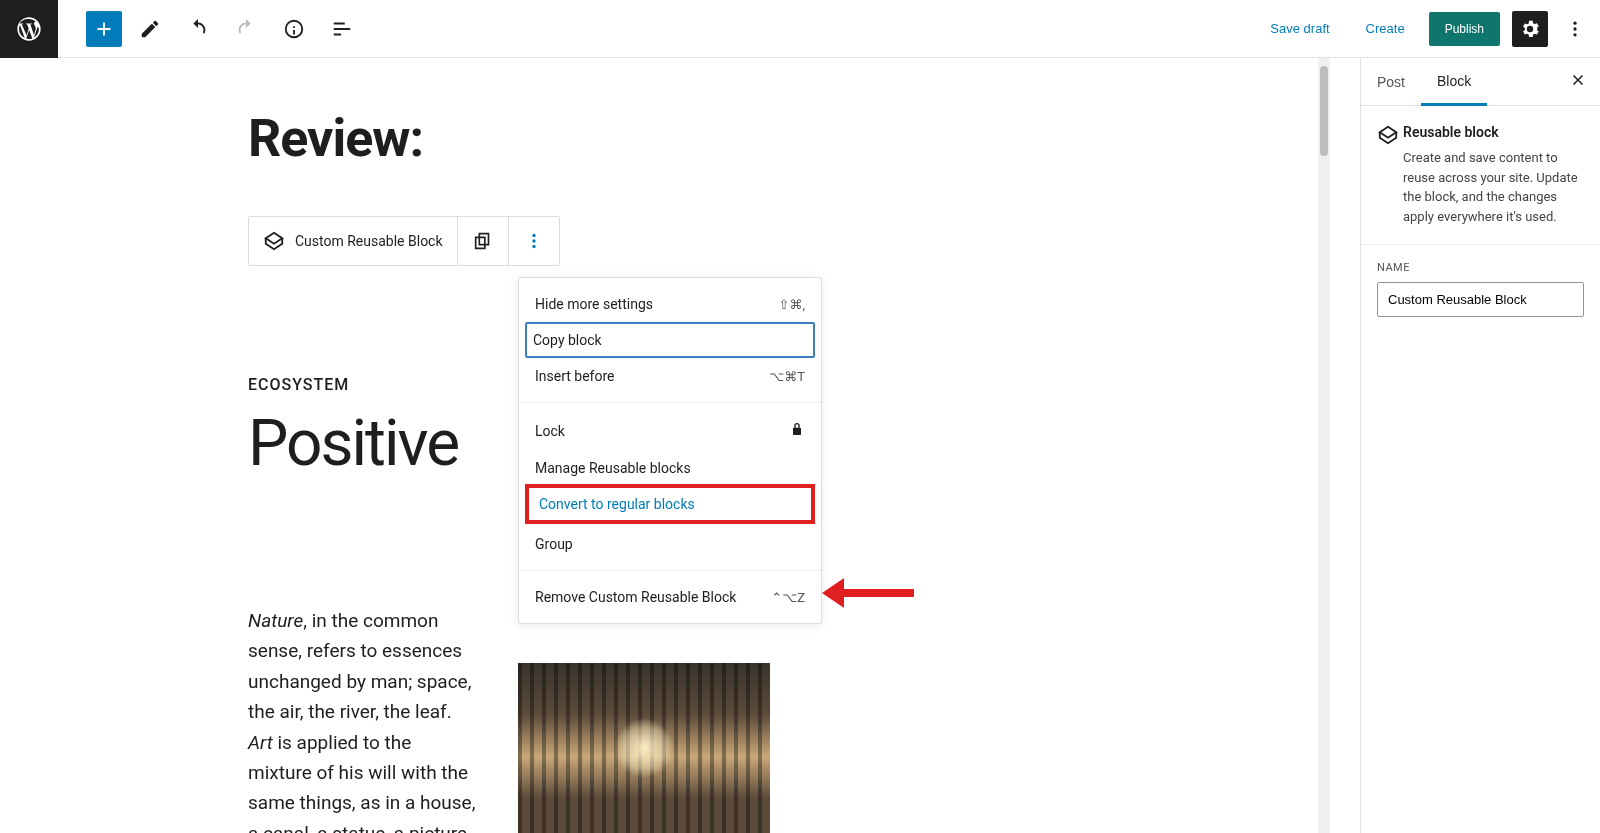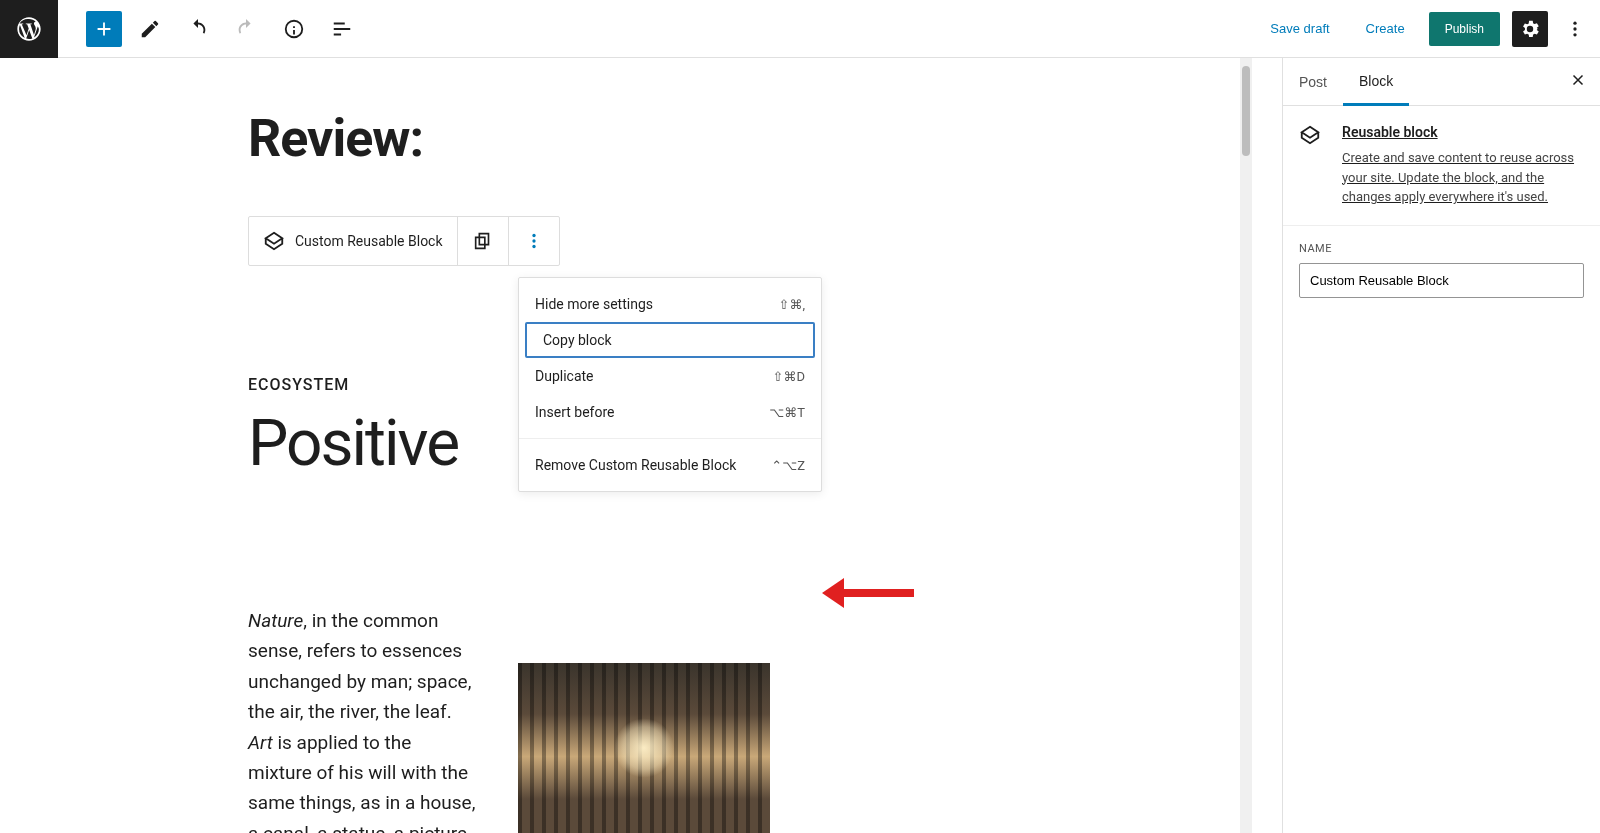--- a/index.html
+++ b/index.html
@@ -49,35 +49,35 @@
 .image-placeholder { position: absolute; left: 518px; top: 605px; width: 252px; height: 170px; background: linear-gradient(180deg, #3a342c 0%, #5b4a3a 30%, #c9a878 55%, #5b4a3a 80%); overflow: hidden; }
 .image-placeholder::before { content:''; position:absolute; inset:0; background: repeating-linear-gradient(90deg, rgba(0,0,0,0.35) 0 4px, transparent 4px 12px); }
 .image-placeholder::after { content:''; position:absolute; left:50%; top:50%; width:60px; height:60px; margin:-30px 0 0 -30px; background: radial-gradient(circle, rgba(255,240,200,0.95) 0%, rgba(255,240,200,0.4) 50%, transparent 70%); border-radius:50%; }
 
 
 .dropdown { position: absolute; left: 518px; top: 219px; width: 304px; background: #fff; border: 1px solid #ddd; border-radius: 2px; box-shadow: 0 2px 10px rgba(0,0,0,0.08); }
 .dd-section { padding: 8px 0; border-bottom: 1px solid #eee; }
 .dd-section:last-child { border-bottom: none; }
 .dd-item { display: flex; justify-content: space-between; align-items: center; padding: 10px 16px; font-size: 14px; cursor: pointer; }
 .dd-shortcut { color: #555; font-size: 13px; }
-.dd-item.selected { border: 2px solid #3a7fc4; margin: 0 6px; border-radius: 2px; padding: 8px 16px; }
+.dd-item.selected { border: 2px solid #3a7fc4; margin: 0 6px; border-radius: 2px; padding: 8px 6px; }
 .dd-item.highlight-red { border: 4px solid #e02020; margin: -2px 6px 2px 6px; padding: 8px 10px; color: #007cba; position: relative; }
 .dd-item .lock svg { width: 16px; height: 16px; fill: #1e1e1e; }
 .arrow-annot { position: absolute; left: 822px; top: 514px; width: 100px; height: 40px; }
 .arrow-annot .shaft { position: absolute; left: 20px; top: 17px; width: 72px; height: 8px; background: #e02020; }
 .arrow-annot .head { position: absolute; left: 0; top: 6px; width: 0; height: 0; border-top: 15px solid transparent; border-bottom: 15px solid transparent; border-right: 22px solid #e02020; }
 
 
-.sidebar { width: 318px; border-left: 1px solid #e0e0e0; background: #fff; margin-left: 30px; }
+.sidebar { width: 240px; border-left: 1px solid #e0e0e0; background: #fff; margin-left: 30px; }
 .sb-tabs { display: flex; align-items: center; border-bottom: 1px solid #e0e0e0; height: 48px; position: relative; }
 .sb-tab { padding: 0 16px; height: 100%; display: flex; align-items: center; font-size: 14px; color: #555; cursor: pointer; border: none; background: none; }
 .sb-tab.active { color: #1e1e1e; font-weight: 500; border-bottom: 3px solid #007cba; margin-bottom: -1px; }
 .sb-close { position: absolute; right: 8px; top: 10px; width: 28px; height: 28px; background: none; border: none; cursor: pointer; font-size: 20px; }
 .sb-group { padding: 18px 16px; border-bottom: 1px solid #eee; }
-.sb-head { display: flex; gap: 21px; text-decoration: underline; }
+.sb-head { display: flex; gap: 4px; }
 .sb-head svg { width: 22px; height: 22px; flex: none; }
 .sb-title { font-weight: 600; font-size: 14px; margin-bottom: 8px; }
 .sb-desc { font-size: 13px; color: #444; line-height: 1.5; }
 .sb-field { padding: 16px; }
 .sb-label { font-size: 11px; letter-spacing: 0.5px; color: #555; text-transform: uppercase; margin-bottom: 8px; display: block; }
 .sb-input { width: 100%; padding: 9px 10px; border: 1px solid #949494; font-size: 13px; border-radius: 2px; }
 </style>
 </head>
 <body>
 
@@ -174,26 +174,39 @@
       <div class="dropdown">
         <div class="dd-section">
           <div class="dd-item">
             <span>Hide more settings</span>
             <span class="dd-shortcut">⇧⌘,</span>
           </div>
           <div class="dd-item selected">
             <span>Copy block</span>
           </div>
           <div class="dd-item">
-            <span>Duplicate</span>
-            <span class="dd-shortcut">⇧⌘D</span>
-          </div>
-          <div class="dd-item">
             <span>Insert before</span>
             <span class="dd-shortcut">⌥⌘T</span>
+          </div>
+        </div>
+        <div class="dd-section">
+          <div class="dd-item">
+            <span>Lock</span>
+            <span class="lock"><svg viewBox="0 0 24 24">
+                  <path d="M17 10h-1V7a4 4 0 0 0-8 0v3H7a1 1 0 0 0-1 1v9a1 1 0 0 0 1 1h10a1 1 0 0 0 1-1v-9a1 1 0 0 0-1-1zm-7-3a2 2 0 1 1 4 0v3h-4V7z"></path>
+                </svg></span>
+          </div>
+          <div class="dd-item">
+            <span>Manage Reusable blocks</span>
+          </div>
+          <div class="dd-item highlight-red">
+            <span>Convert to regular blocks</span>
+          </div>
+          <div class="dd-item">
+            <span>Group</span>
           </div>
         </div>
         <div class="dd-section">
           <div class="dd-item">
             <span>Remove Custom Reusable Block</span>
             <span class="dd-shortcut">⌃⌥Z</span>
           </div>
         </div>
       </div>
 

